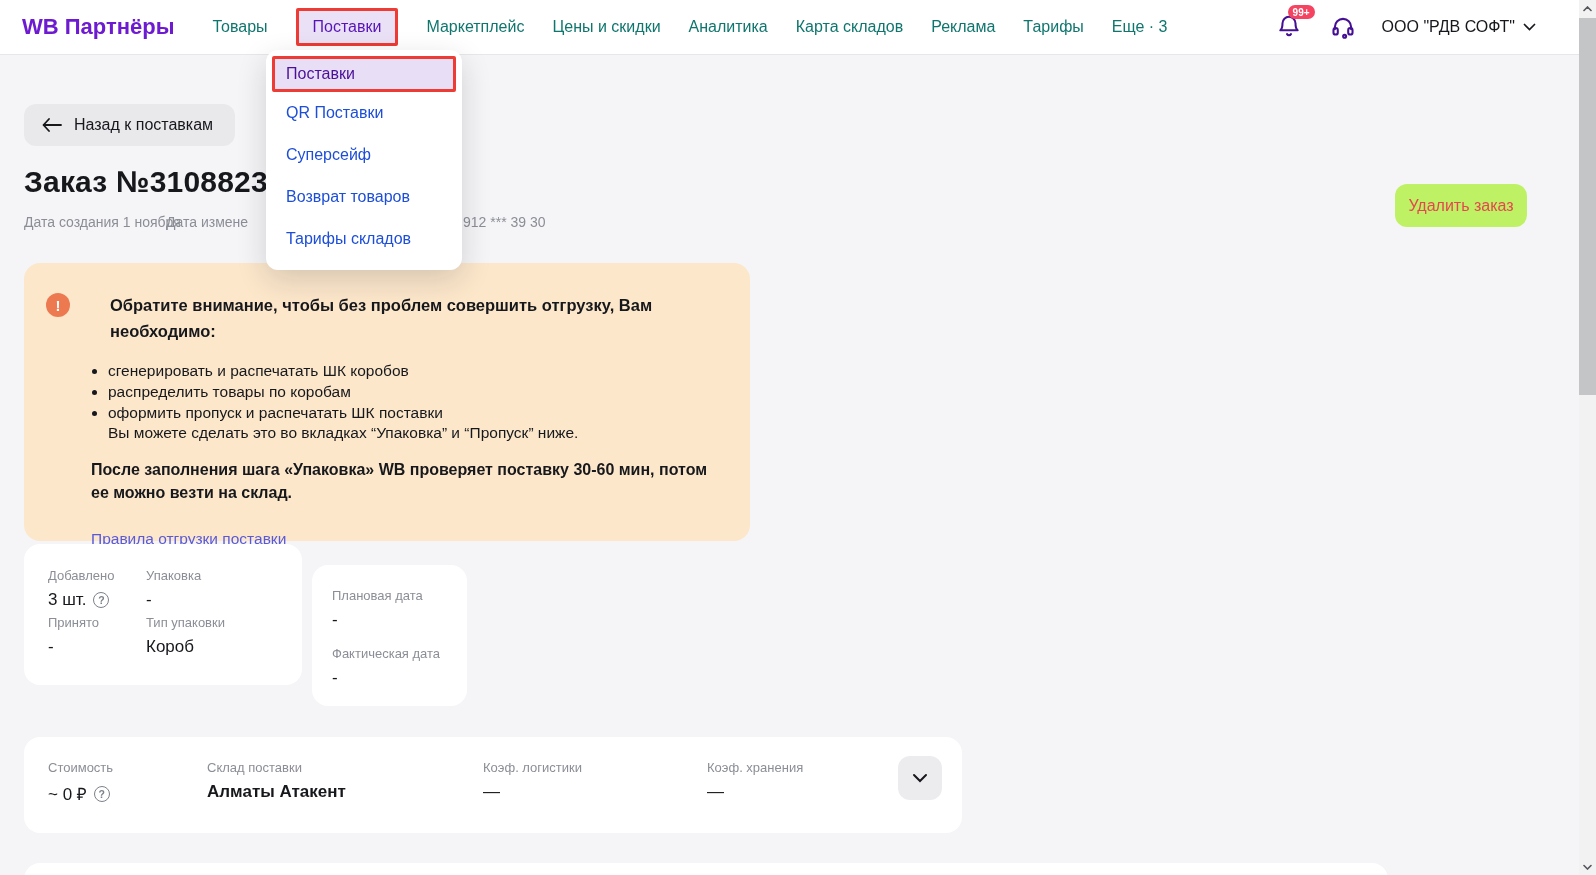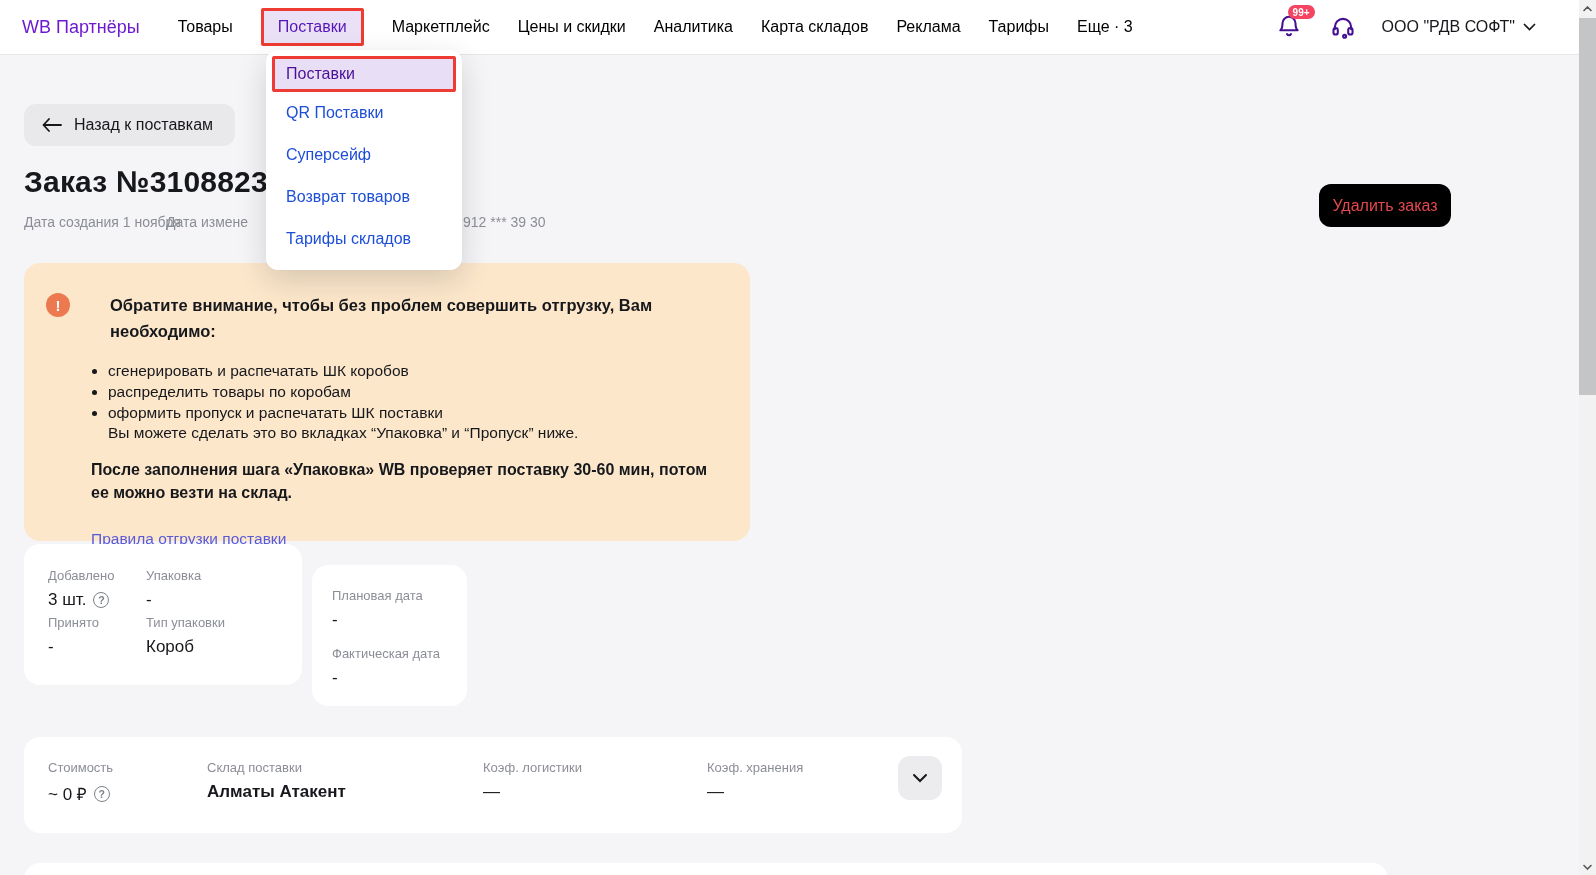--- a/index.html
+++ b/index.html
@@ -3,23 +3,23 @@
 <meta charset="utf-8">
 <style>
   * { margin:0; padding:0; box-sizing:border-box; }
   html,body { width:1596px; height:875px; }
   body { font-family:"Liberation Sans", sans-serif; color:#17181c; }
   #app { position:relative; width:1596px; height:875px; background:#f5f5f7; overflow:hidden; }
 
   
   header { position:absolute; top:0; left:0; width:1596px; height:55px; background:#fff;
            border-bottom:1px solid #e7e7e9; display:flex; align-items:center; padding:0 60px 0 22px; z-index:30; }
-  .logo { font-size:18px; font-weight:400; color:#6d1ad1; margin-right:38px; white-space:nowrap; cursor:pointer; }
+  .logo { font-size:22px; font-weight:700; color:#6d1ad1; margin-right:38px; white-space:nowrap; cursor:pointer; }
   nav { display:flex; align-items:center; gap:28px; }
-  .nav-item { font-size:16px; font-weight:500; color:#000000; white-space:nowrap; cursor:pointer; }
+  .nav-item { font-size:16px; font-weight:500; color:#0f766e; white-space:nowrap; cursor:pointer; }
   .nav-item.active { background:#eae1f7; color:#5715b8; border:3px solid #ee3b33; padding:7px 14px; border-radius:2px; }
   .hdr-right { margin-left:auto; display:flex; align-items:center; gap:26px; }
   .bell-wrap { position:relative; width:28px; height:28px; cursor:pointer; }
   .badge { position:absolute; top:-8px; left:12px; background:#f44462; color:#fff; font-size:10px; font-weight:700;
            padding:2px 5px 1px; border-radius:9px; line-height:11px; }
   .account { display:flex; align-items:center; gap:8px; font-size:16px; cursor:pointer; white-space:nowrap; }
 
   
   .dropdown { position:absolute; left:266px; top:50px; width:196px; background:#fff; border-radius:12px;
               box-shadow:0 10px 30px rgba(25,25,35,.16); padding:6px 0 10px; z-index:40; }
@@ -31,21 +31,21 @@
   .back-btn { position:absolute; left:24px; top:104px; height:42px; display:inline-flex; align-items:center;
               gap:12px; padding:0 22px 0 18px; background:#e9e9ec; border:none; border-radius:12px;
               font-size:16px; font-family:inherit; color:#17181c; cursor:pointer; }
   .page-title { position:absolute; left:24px; top:165px; font-size:30px; font-weight:700; letter-spacing:.2px; }
   .meta { position:absolute; top:214px; font-size:14px; color:#8b8e96; white-space:nowrap; }
   .meta.m1 { left:24px; } .meta.m2 { left:166px; } .meta.m3 { left:463px; }
 
   .btn { position:absolute; top:184px; height:43px; border:none; border-radius:12px; font-size:16px;
          font-family:inherit; cursor:pointer; }
   .btn-plan { left:1158px; width:210px; background:#e9e9ec; color:#17181c; }
-  .btn-delete { left:1319px; width:132px; background:#000000; color:#e5474e; }
+  .btn-delete { left:1395px; width:132px; background:#bef264; color:#e5474e; }
 
   
   .notice { position:absolute; left:24px; top:263px; width:726px; height:278px; background:#fce7cb;
             border-radius:16px; padding:29px 40px 0 22px; }
   .warn-ic { position:absolute; left:22px; top:30px; width:24px; height:24px; border-radius:50%;
              background:#ed7950; color:#fff; font-weight:700; font-size:15px;
              display:flex; align-items:center; justify-content:center; }
   .notice h2 { margin-left:64px; width:575px; font-size:16.5px; font-weight:700; line-height:26px; }
   .notice ul { margin:17px 0 0 62px; width:600px; font-size:15.5px; line-height:20px; }
   .notice li { margin-bottom:1px; }

